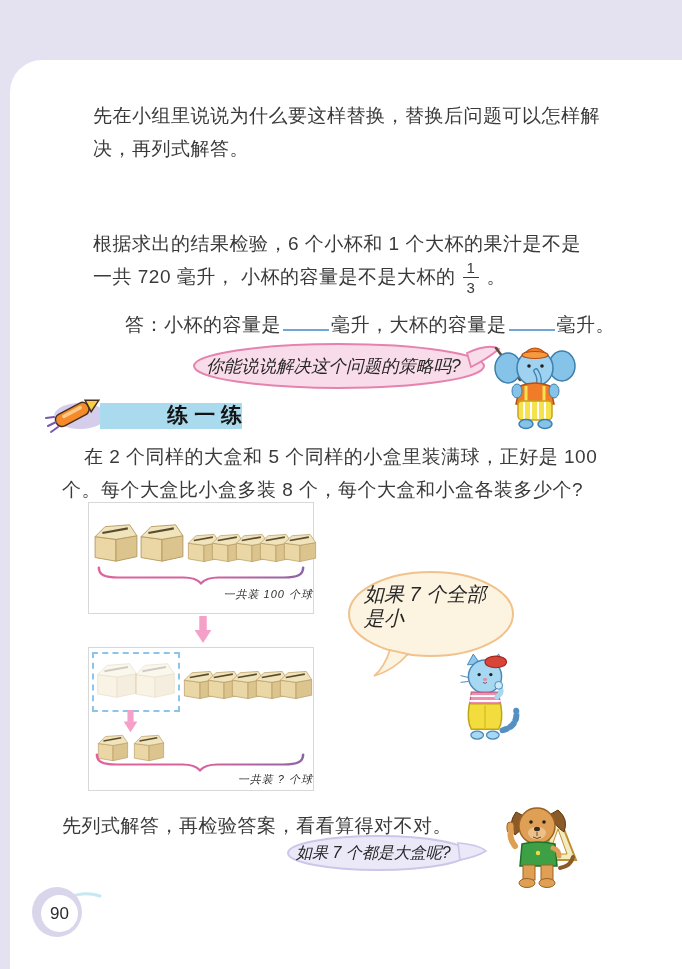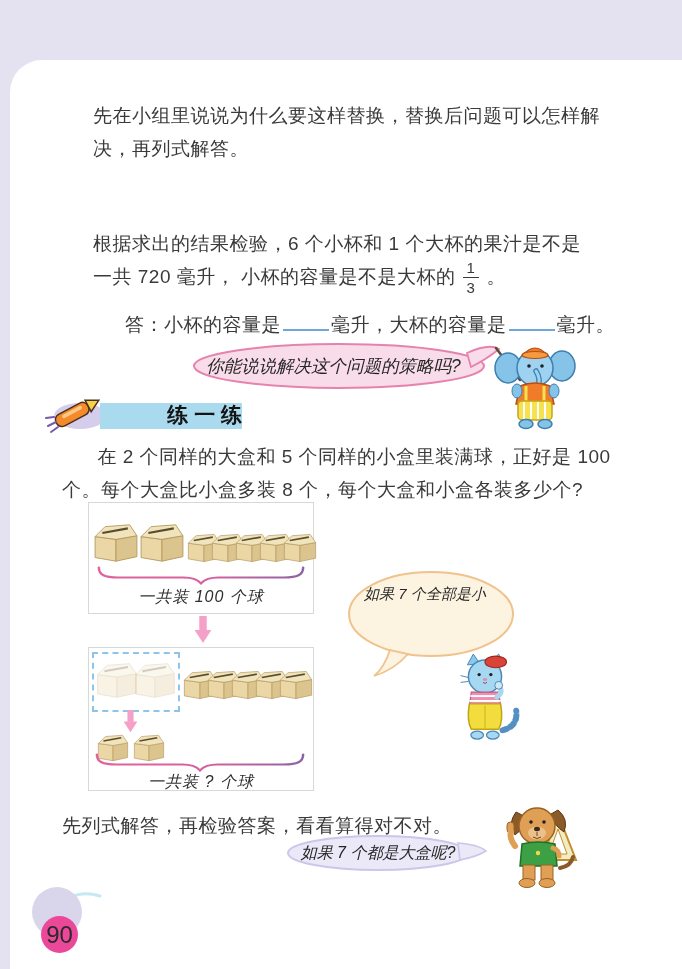--- a/index.html
+++ b/index.html
@@ -23,25 +23,25 @@
   .frac .num{font-size:15px;padding:0 4px 2px 4px;border-bottom:1.6px solid #3a3a3a;}
   .frac .den{font-size:15px;padding-top:2px;}
   .p2line2{display:flex;align-items:flex-start;height:50px;}
   .practice-strip{background:#a9daee;}
   .practice-title{font-size:21px;font-weight:bold;color:#141414;text-align:right;line-height:30px;}
   .panel{background:#fff;border:1px solid #d8d8d8;}
   .boxrow{display:flex;align-items:flex-end;}
   .boxrow svg{flex:none;}
   .ghost{opacity:.28;}
   .dashed-zone{border:2px dashed #8ec4e8;}
-  .diagram-label{font-size:16px;text-align:center;width:100%;font-style:italic;color:#2e2e2e;letter-spacing:1px;}
+  .diagram-label{font-size:11px;text-align:right;width:100%;font-style:italic;color:#2e2e2e;letter-spacing:1px;}
   .bubble-text{font-style:italic;color:#262626;}
   .page-circle-outer{width:50px;height:50px;border-radius:50%;background:#d9d6eb;}
-  .page-circle-inner{width:37px;height:37px;border-radius:50%;background:#ec4899;
-    text-align:center;line-height:37px;font-size:24px;color:#2b2b2b;margin-top:21px;}
+  .page-circle-inner{width:37px;height:37px;border-radius:50%;background:#ffffff;
+    text-align:center;line-height:37px;font-size:17px;color:#2b2b2b;}
 </style>
 </head>
 <body>
 
 <svg width="0" height="0" style="position:absolute">
   <defs>
     <linearGradient id="bracegrad" x1="0" y1="0" x2="1" y2="0">
       <stop offset="0" stop-color="#e0639c"></stop>
       <stop offset="0.55" stop-color="#d4619f"></stop>
       <stop offset="1" stop-color="#8d64a4"></stop>
@@ -122,21 +122,21 @@
     <rect x="10" y="18" width="36" height="13" rx="6" fill="#f58a28" stroke="#4a3020" stroke-width="1.5"></rect>
     <polygon points="46,18 58,24.5 46,31" fill="#f8d048" stroke="#4a3020" stroke-width="1.5"></polygon>
     <rect x="18" y="20.5" width="22" height="3.5" rx="1.7" fill="#fcc888"></rect>
   </g>
   <path d="M4,38 L12,34 M2,30 L10,29 M7,44 L14,39" stroke="#7858b0" stroke-width="2" stroke-linecap="round"></path>
 </svg>
 <div class="abs practice-strip" style="left:100px;top:403px;width:142px;height:26px;"></div>
 <div class="abs practice-title" style="left:100px;top:400px;width:142px;">练 一 练</div>
 
 <div class="abs bodytext" style="left:62px;top:440px;width:562px;">
-  <div style="text-indent:22px;text-align:center;">在 2 个同样的大盒和 5 个同样的小盒里装满球，正好是 100</div>
+  <div style="text-indent:22px;">在 2 个同样的大盒和 5 个同样的小盒里装满球，正好是 100</div>
   <div>个。每个大盒比小盒多装 8 个，每个大盒和小盒各装多少个?</div>
 </div>
 
 <div class="abs panel" style="left:88px;top:502px;width:224px;height:110px;">
   <div class="abs boxrow" style="left:4px;top:16px;height:44px;">
     <svg width="46" height="40" viewBox="0 0 50 44">
         <use href="#box"></use>
       </svg>
     <svg width="46" height="40" viewBox="0 0 50 44">
         <use href="#box"></use>
@@ -209,21 +209,21 @@
   <svg class="abs" style="left:4px;top:104px;" width="214" height="20" viewBox="0 0 220 24" preserveAspectRatio="none">
       <use href="#brace"></use>
     </svg>
   <div class="abs diagram-label" style="top:124px;">一共装 ? 个球</div>
 </div>
 
 <svg class="abs" style="left:346px;top:570px;" width="170" height="112" viewBox="0 0 170 112">
   <ellipse cx="85" cy="44" rx="82" ry="42" fill="#fdf3e1" stroke="#f0c28c" stroke-width="2"></ellipse>
   <path d="M44,80 Q38,98 28,106 Q48,100 62,84 Z" fill="#fdf3e1" stroke="#f0c28c" stroke-width="1.8"></path>
 </svg>
-<div class="abs bubble-text" style="left:364px;top:582px;width:140px;font-size:15px;line-height:24px;">
+<div class="abs bubble-text" style="left:364px;top:582px;width:140px;font-size:20px;line-height:24px;">
   <div>如果 7 个全部是小</div>
 </div>
 
 <svg class="abs" style="left:444px;top:652px;" width="82" height="94" viewBox="0 0 84 96">
   <path d="M60,80 Q76,76 74,60" fill="none" stroke="#8cc8ec" stroke-width="6" stroke-linecap="round"></path>
   <path d="M60,80 Q76,76 74,60" fill="none" stroke="#5590c0" stroke-width="6" stroke-dasharray="4 5" stroke-linecap="round"></path>
   <polygon points="24,13 30,2 37,12" fill="#8cc8ec" stroke="#4a88b8"></polygon>
   <polygon points="48,10 56,2 61,13" fill="#8cc8ec" stroke="#4a88b8"></polygon>
   <circle cx="42" cy="25" r="17" fill="#a6d8f2" stroke="#4a88b8" stroke-width="1.5"></circle>
   <ellipse cx="53" cy="10" rx="11" ry="6" fill="#d84438" stroke="#a02820" stroke-width="1.2"></ellipse>
@@ -242,21 +242,21 @@
   <ellipse cx="34" cy="85" rx="6.5" ry="4" fill="#a6d8f2" stroke="#4a88b8" stroke-width="1.3"></ellipse>
   <ellipse cx="50" cy="85" rx="6.5" ry="4" fill="#a6d8f2" stroke="#4a88b8" stroke-width="1.3"></ellipse>
 </svg>
 
 <div class="abs bodytext" style="left:62px;top:809px;width:480px;">先列式解答，再检验答案，看看算得对不对。</div>
 
 <svg class="abs" style="left:286px;top:833px;" width="202" height="40" viewBox="0 0 202 40">
   <ellipse cx="92" cy="20" rx="90" ry="17" fill="#ebe8f8" stroke="#ccc6ea" stroke-width="2"></ellipse>
   <path d="M172,10 Q194,12 200,18 Q190,24 174,27 Z" fill="#ebe8f8" stroke="#ccc6ea" stroke-width="1.6"></path>
 </svg>
-<div class="abs bubble-text" style="left:296px;top:833px;width:164px;height:40px;line-height:40px;text-align:center;font-size:16px;">如果 7 个都是大盒呢?</div>
+<div class="abs bubble-text" style="left:296px;top:833px;width:164px;height:40px;line-height:40px;text-align:left;font-size:16px;">如果 7 个都是大盒呢?</div>
 
 <svg class="abs" style="left:498px;top:802px;" width="92" height="90" viewBox="0 0 92 90">
   <polygon points="60,12 78,58 44,58" fill="#f3ecc0" stroke="#c09030" stroke-width="2"></polygon>
   <polygon points="60,27 69,52 51,52" fill="#ffffff" stroke="#c09030" stroke-width="1"></polygon>
   <path d="M18,10 Q9,22 17,33 Q26,27 26,14 Z" fill="#8a5a28" stroke="#5e3a14"></path>
   <path d="M60,8 Q71,17 66,30 Q56,24 53,12 Z" fill="#8a5a28" stroke="#5e3a14"></path>
   <circle cx="39" cy="24" r="18" fill="#dfa055" stroke="#9a6222" stroke-width="1.5"></circle>
   <circle cx="33" cy="20" r="1.8" fill="#222"></circle>
   <circle cx="46" cy="20" r="1.8" fill="#222"></circle>
   <ellipse cx="39" cy="31" rx="9" ry="6.5" fill="#ecc08a"></ellipse>

